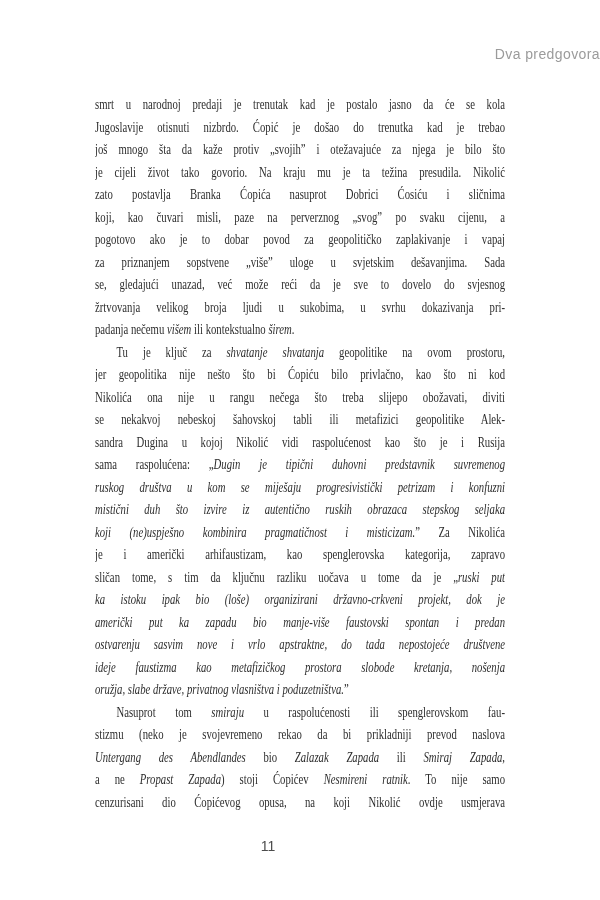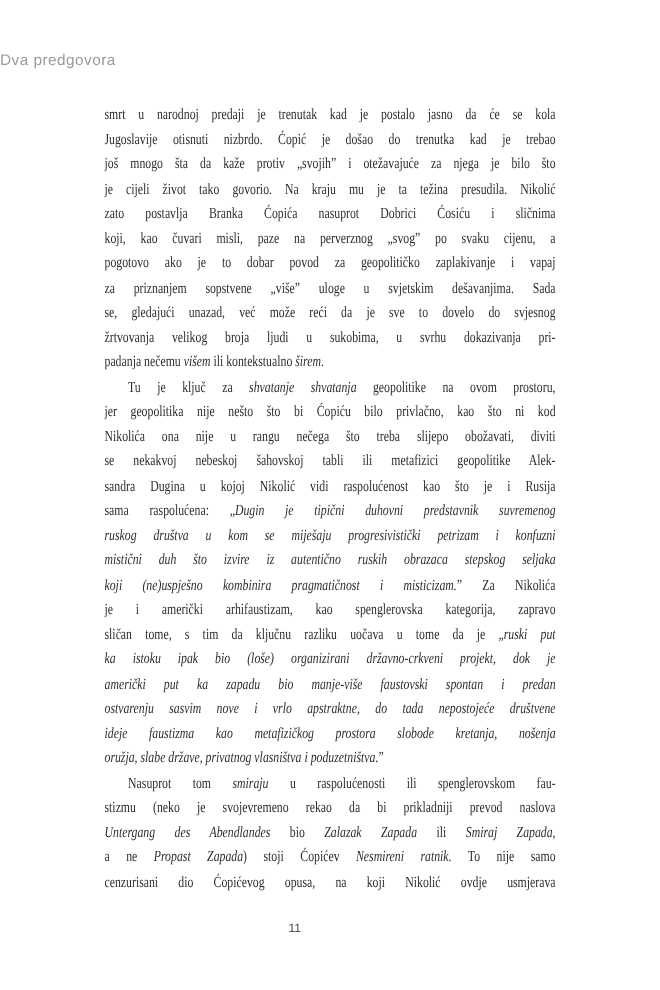--- a/index.html
+++ b/index.html
@@ -13,21 +13,21 @@
     height: 900px;
     background: #ffffff;
     overflow: hidden;
     font-family: "Liberation Serif", serif;
   }
   .running-head {
     position: absolute;
     top: 46px;
     left: 0;
     width: 600px;
-    text-align: left;
+    text-align: right;
     font-family: "Liberation Sans", sans-serif;
     font-size: 14px;
     letter-spacing: 0.4px;
     color: var(--header-color, #9b9b9b);
   }
   .body-text {
     position: absolute;
     left: 95px;
     top: 94px;
     width: 536px;
@@ -53,21 +53,21 @@
   .line em {
     font-style: italic;
   }
   .page-number {
     position: absolute;
     top: 838px;
     left: 0;
     width: 536px;
     text-align: center;
     font-family: "Liberation Sans", sans-serif;
-    font-size: 11px;
+    font-size: 14px;
     color: var(--pagenum-color, #4c4c4c);
   }
 </style>
 </head>
 <body>
 
 <div class="page">
   <div class="running-head">Dva predgovora</div>
 
   <div class="body-text">

